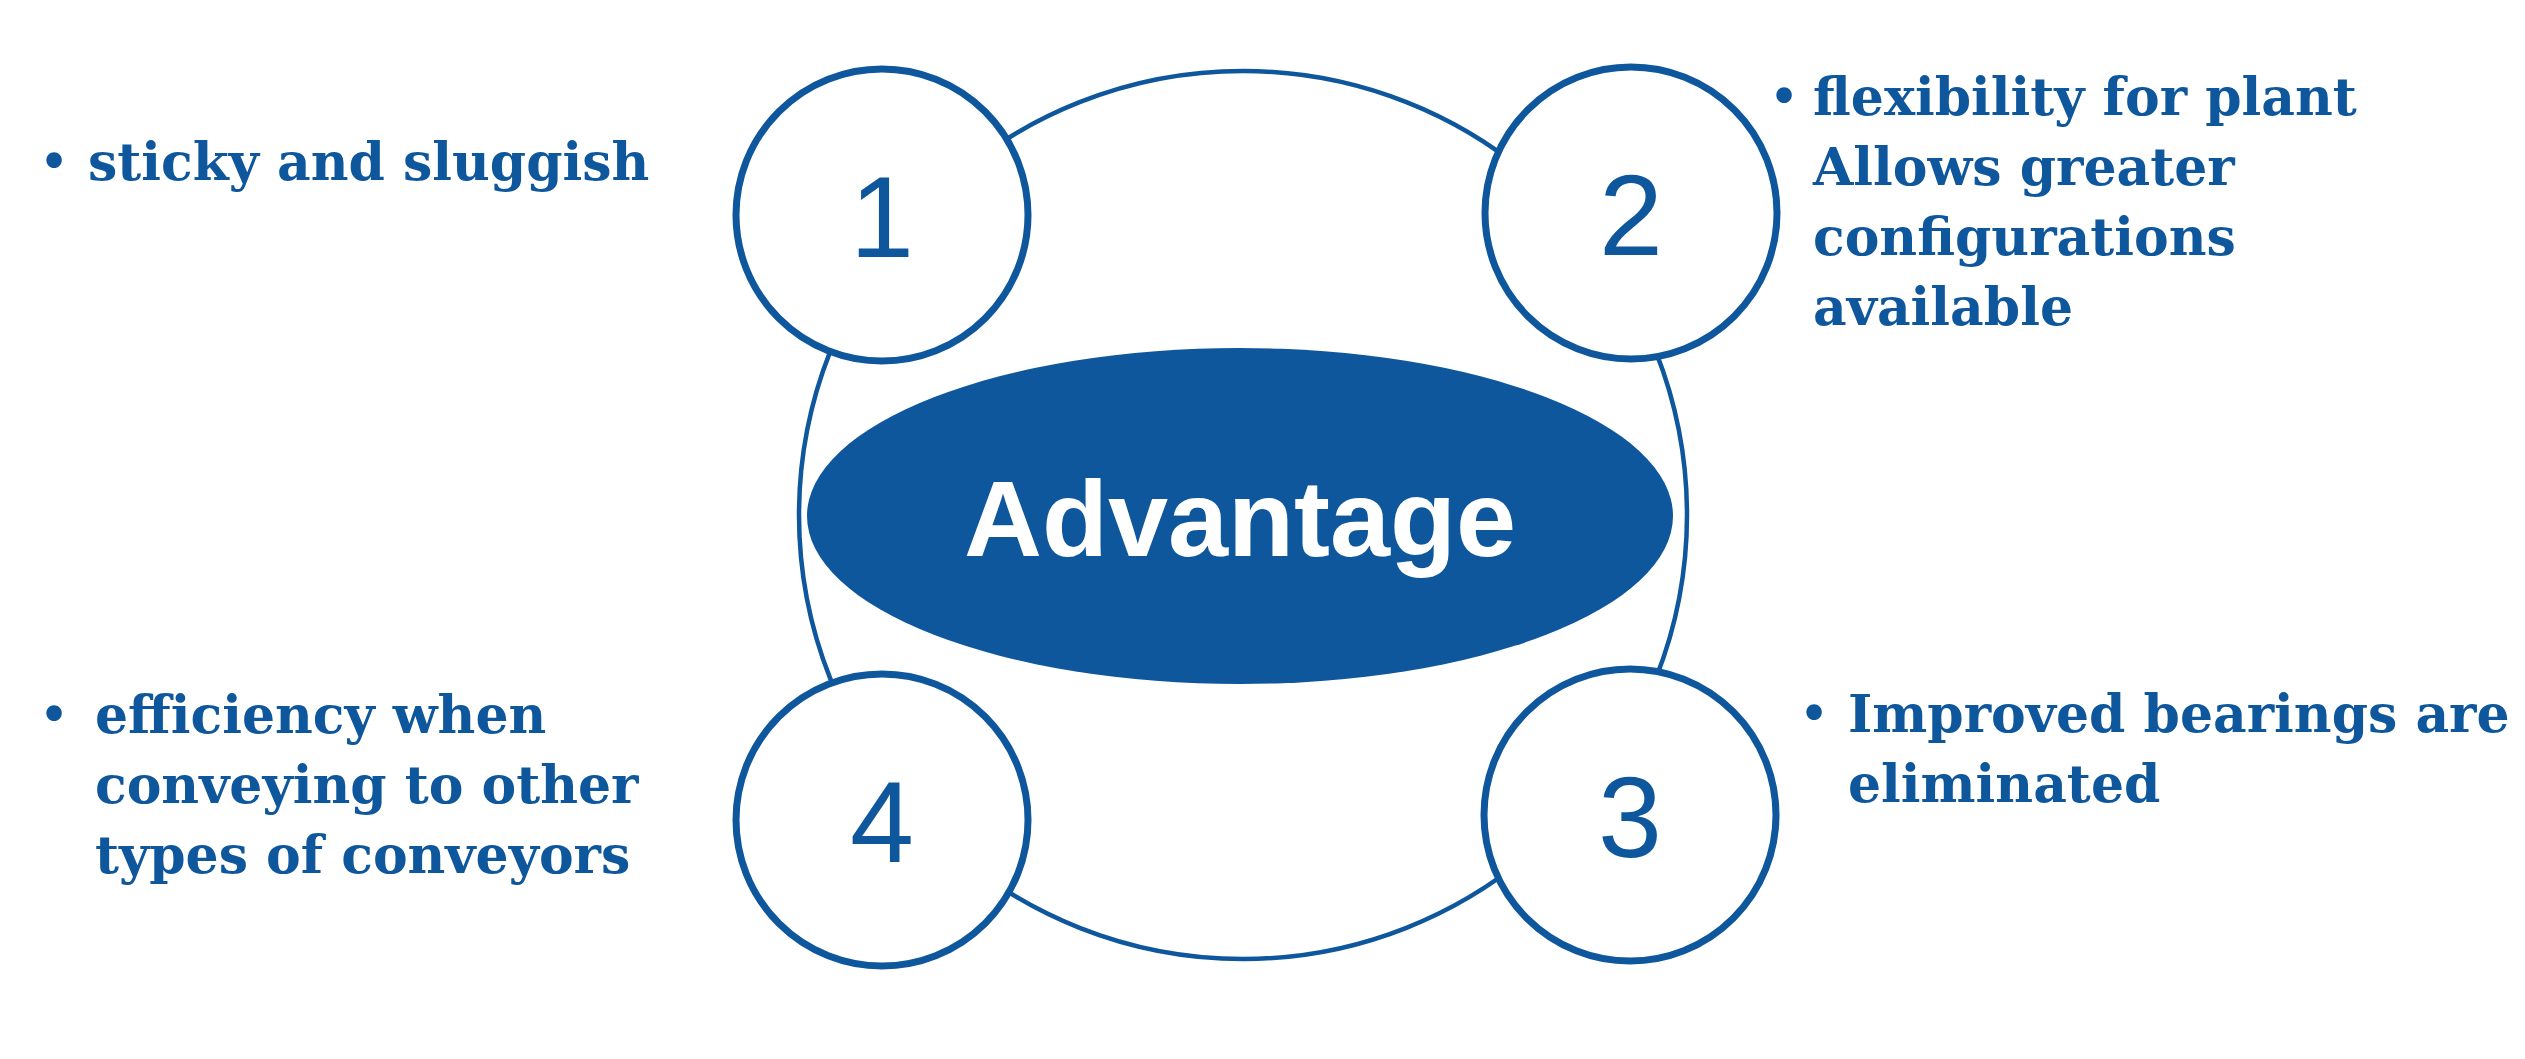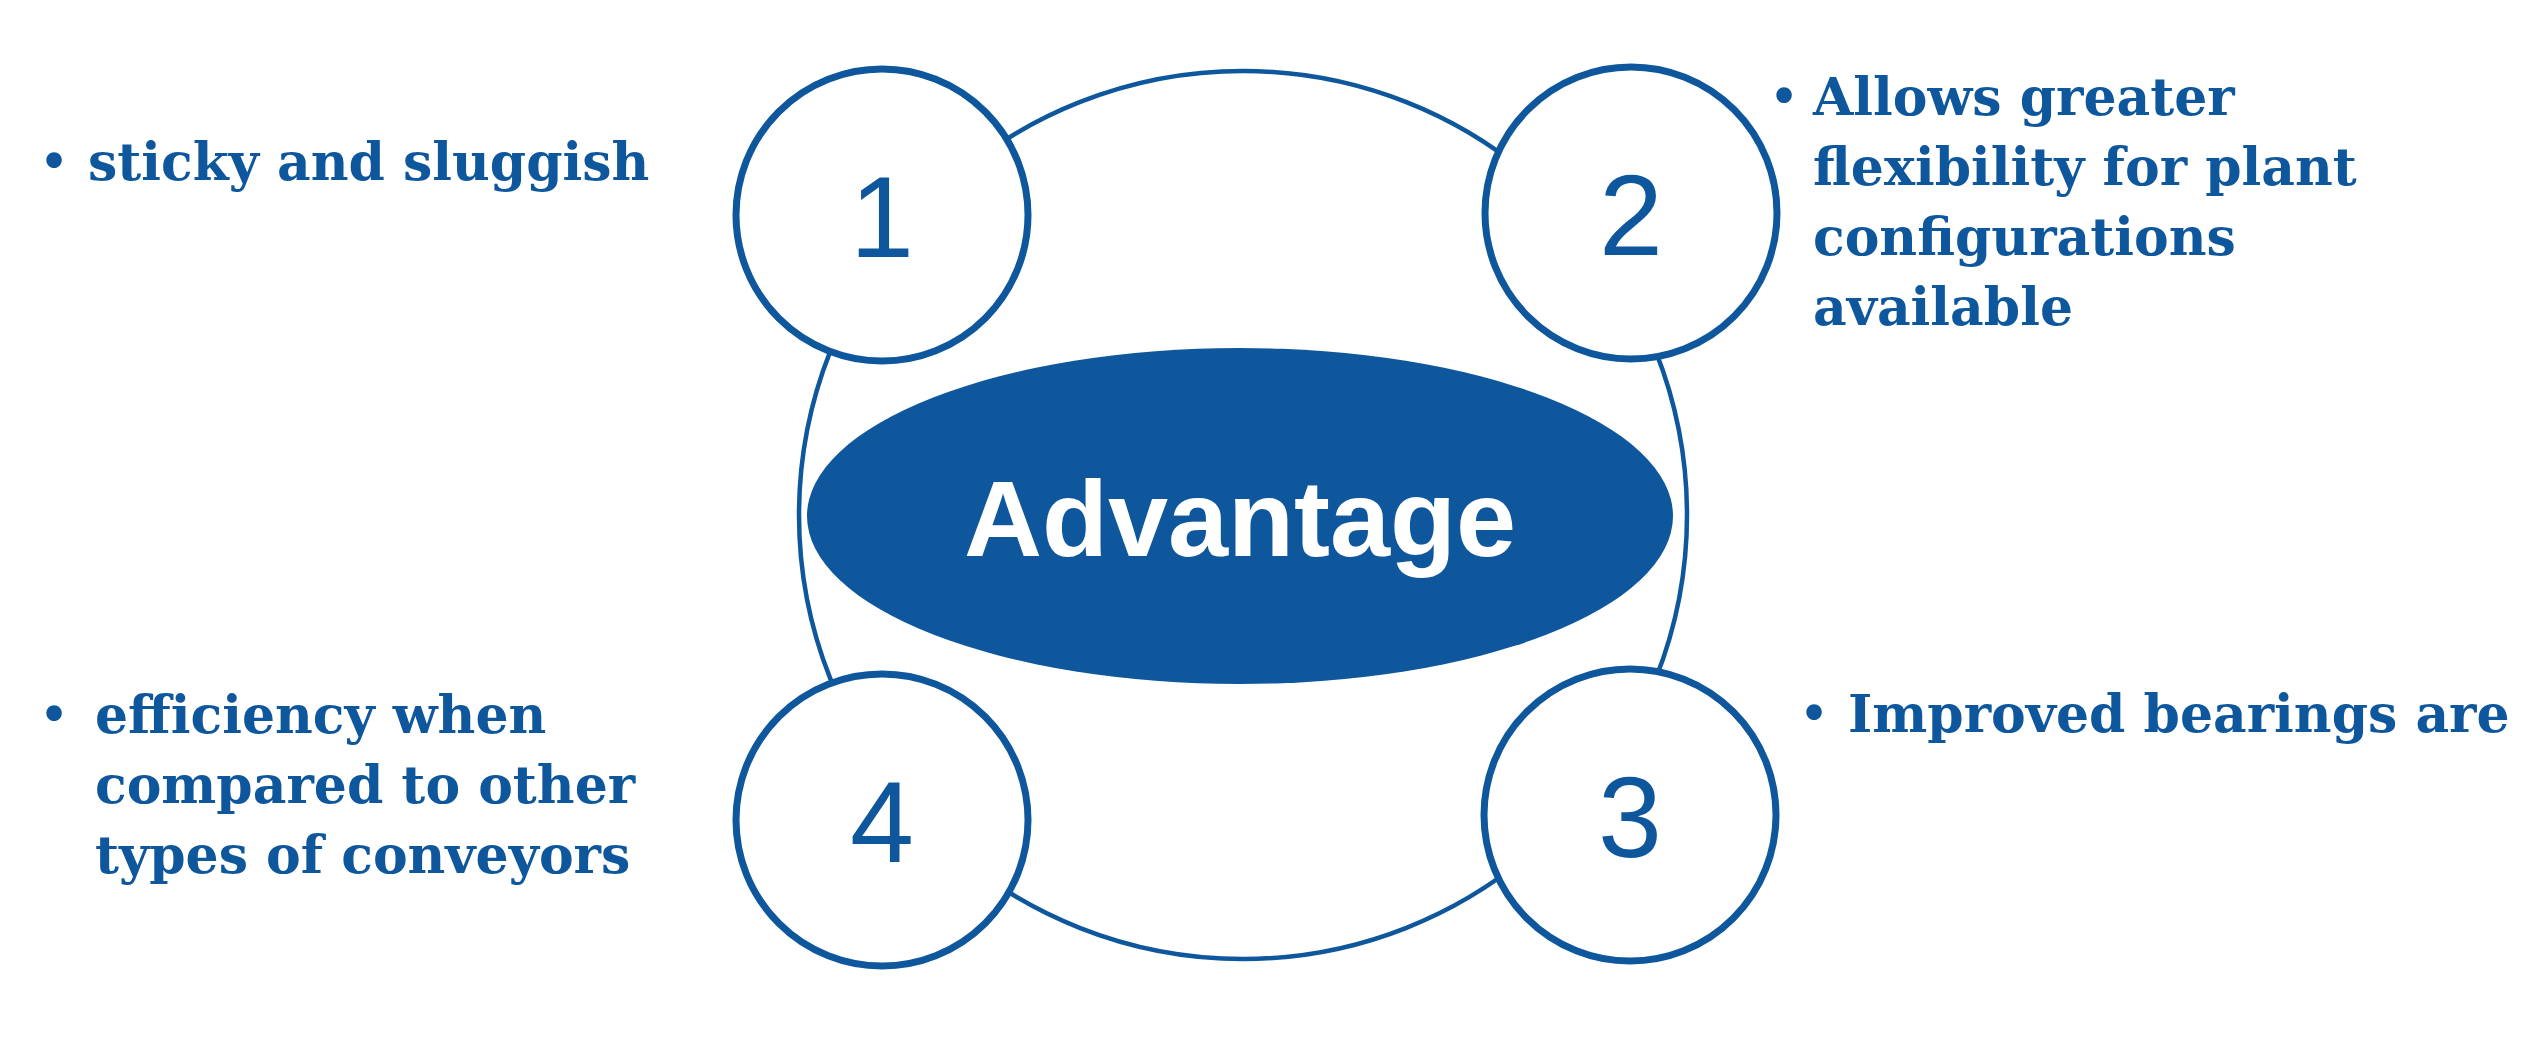--- a/index.html
+++ b/index.html
@@ -93,36 +93,37 @@
   <div class="bullet-block" id="block-top-left">
     <span class="bullet-glyph">•</span>
     <span class="bullet-lines">
       <span class="bullet-line">sticky and sluggish</span>
     </span>
   </div>
 
   <div class="bullet-block" id="block-top-right">
     <span class="bullet-glyph">•</span>
     <span class="bullet-lines">
+      <span class="bullet-line">flexibility for plant</span>
       <span class="bullet-line">Allows greater</span>
-      <span class="bullet-line">flexibility for plant</span>
       <span class="bullet-line">configurations</span>
       <span class="bullet-line">available</span>
     </span>
   </div>
 
   <div class="bullet-block" id="block-bottom-right">
     <span class="bullet-glyph">•</span>
     <span class="bullet-lines">
       <span class="bullet-line">Improved bearings are</span>
+      <span class="bullet-line">eliminated</span>
     </span>
   </div>
 
   <div class="bullet-block" id="block-bottom-left">
     <span class="bullet-glyph">•</span>
     <span class="bullet-lines">
       <span class="bullet-line">efficiency when</span>
-      <span class="bullet-line">compared to other</span>
+      <span class="bullet-line">conveying to other</span>
       <span class="bullet-line">types of conveyors</span>
     </span>
   </div>
 
 </div>
 
 </body></html>

